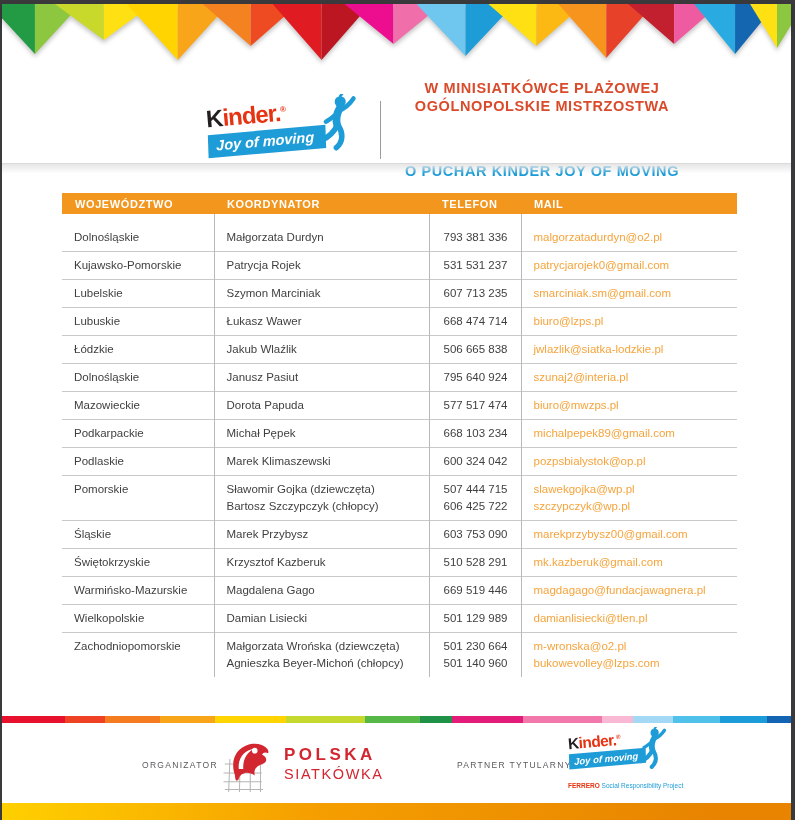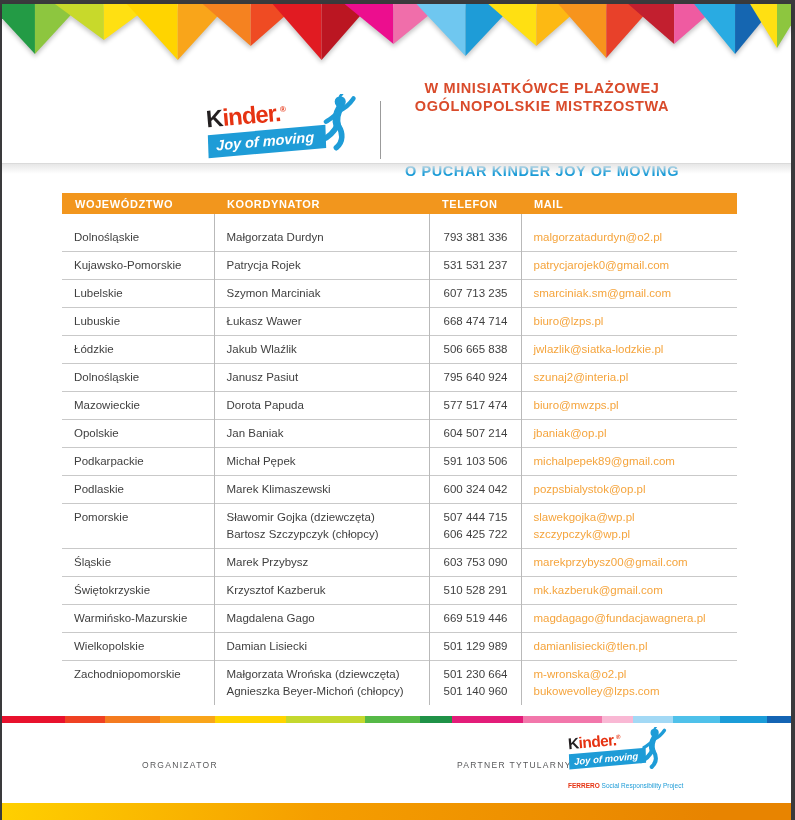--- a/index.html
+++ b/index.html
@@ -226,38 +226,26 @@
             <div>Dorota Papuda</div>
           </td>
           <td class="c-phone">
             <div>577 517 474</div>
           </td>
           <td class="c-mail">
             <a class="email" href="#">biuro@mwzps.pl</a>
           </td>
         </tr>
         <tr>
-          <td class="c-region">Opolskie</td>
-          <td class="c-coord">
-            <div>Jan Baniak</div>
-          </td>
-          <td class="c-phone">
-            <div>604 507 214</div>
-          </td>
-          <td class="c-mail">
-            <a class="email" href="#">jbaniak@op.pl</a>
-          </td>
-        </tr>
-        <tr>
           <td class="c-region">Podkarpackie</td>
           <td class="c-coord">
             <div>Michał Pępek</div>
           </td>
           <td class="c-phone">
-            <div>591 103 506</div>
+            <div>668 103 234</div>
           </td>
           <td class="c-mail">
             <a class="email" href="#">michalpepek89@gmail.com</a>
           </td>
         </tr>
         <tr>
           <td class="c-region">Podlaskie</td>
           <td class="c-coord">
             <div>Marek Klimaszewski</div>
           </td>
@@ -346,20 +334,35 @@
             <a class="email" href="#">bukowevolley@lzps.com</a>
           </td>
         </tr>
       </tbody>
   </table>
 
   <div class="rainbow"></div>
 
   <div class="footer-label org-label">ORGANIZATOR</div>
 
+  <div class="polska-logo">
+    <svg class="polska-mark" width="58" height="56" viewBox="0 0 44 44">
+      <g stroke="#b5b5b5" stroke-width="0.8" fill="none">
+        <path d="M3 22 L33 22 M2 29 L32 29 M2 36 L32 36 M3 42 L33 42"></path>
+        <path d="M7 18 L6 44 M15 18 L14.5 44 M23 18 L23 44 M31 20 L31 44"></path>
+      </g>
+      <path fill="#d22630" d="M11 31 C5 14 19 3 32 7 C36 8.5 38 11.5 37 13.5 C35 12.5 33 12.8 32.3 14.8 C36.5 16.5 36.5 20.5 33 21.8 C27.5 23.6 25.5 26.5 26.5 31 C21.5 27.5 15.5 28.5 13.8 34 C12.2 36.5 11 34.5 11 31 Z"></path>
+      <circle cx="26.5" cy="11.5" r="2.2" fill="#ffffff"></circle>
+      <path d="M14 26 C13 18 18 11 26 10 C20 13 17 19 17.5 26 Z" fill="#ffffff"></path>
+    </svg>
+    <div class="polska-text">
+      <div class="l1">POLSKA</div>
+      <div class="l2">SIATKÓWKA</div>
+    </div>
+  </div>
 
   <div class="footer-label partner-label">PARTNER TYTULARNY</div>
 
   <div class="kinder-footer">
     <div class="kf-logo">
       <div class="kf-word">
         <span>K</span><span class="rest">inder.</span><span class="reg">®</span>
       </div>
       <div class="kf-badge">Joy of moving</div>
       <svg class="kf-jumper" width="34" height="46" viewBox="0 0 40 56">

